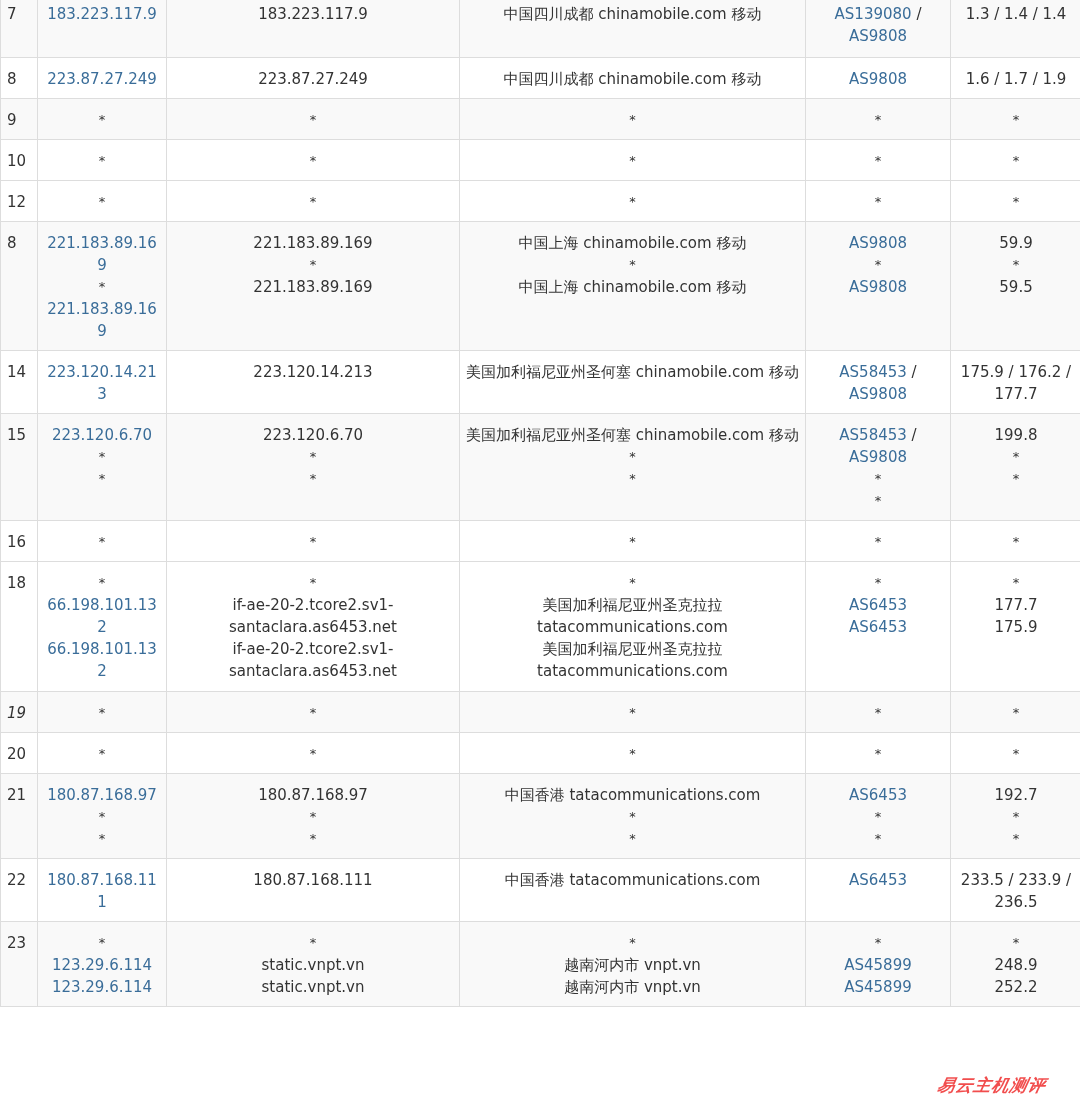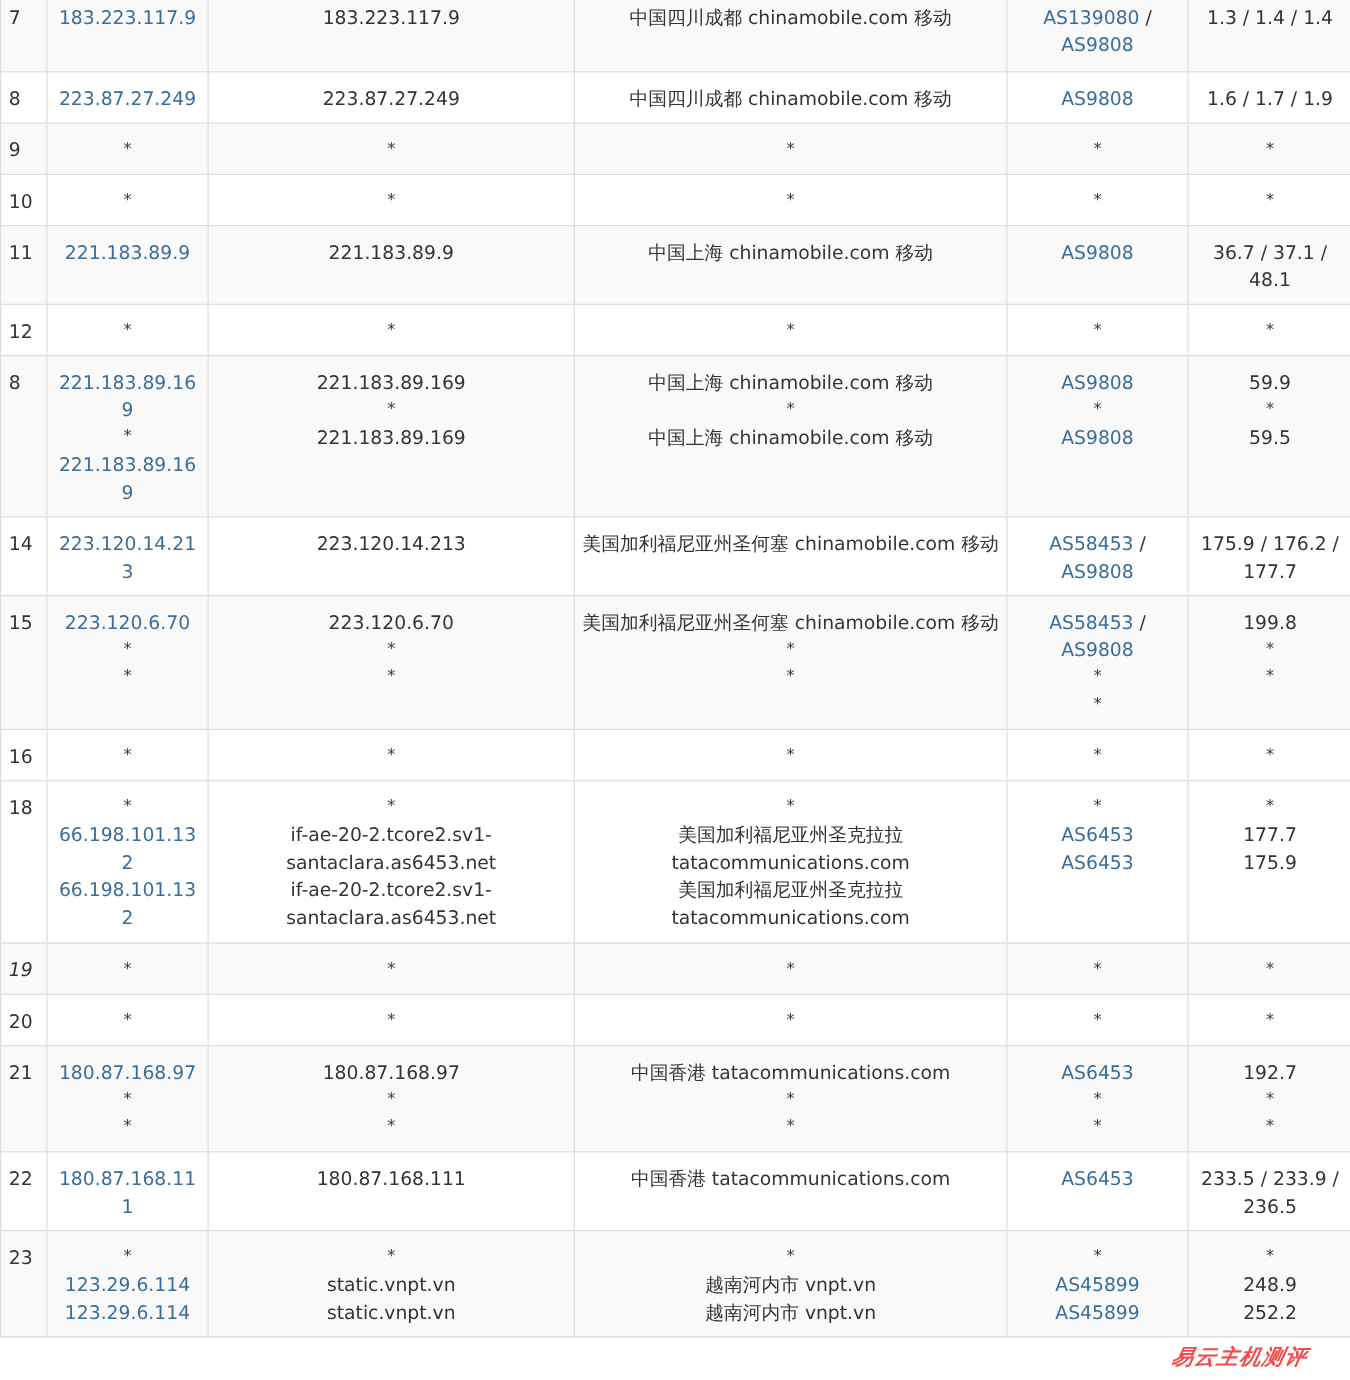--- a/index.html
+++ b/index.html
@@ -106,38 +106,20 @@
           <td>
             <span class="star">*</span>
           </td>
           <td>
             <span class="star">*</span>
           </td>
           <td>
             <span class="star">*</span>
           </td>
         </tr>
-        <tr class="odd" style="height: 62px;">
-          <td class="hop">11</td>
-          <td>
-            <a class="line link">221.183.89.9</a>
-          </td>
-          <td>
-            <span class="line">221.183.89.9</span>
-          </td>
-          <td>
-            <span class="line">中国上海 chinamobile.com 移动</span>
-          </td>
-          <td>
-            <span class="line"><a class="link">AS9808</a></span>
-          </td>
-          <td>
-            <span class="line">36.7 / 37.1 / 48.1</span>
-          </td>
-        </tr>
         <tr class="even" style="height: 40px; margin-left: 43px;">
           <td class="hop">12</td>
           <td>
             <span class="star">*</span>
           </td>
           <td>
             <span class="star">*</span>
           </td>
           <td>
             <span class="star">*</span>

